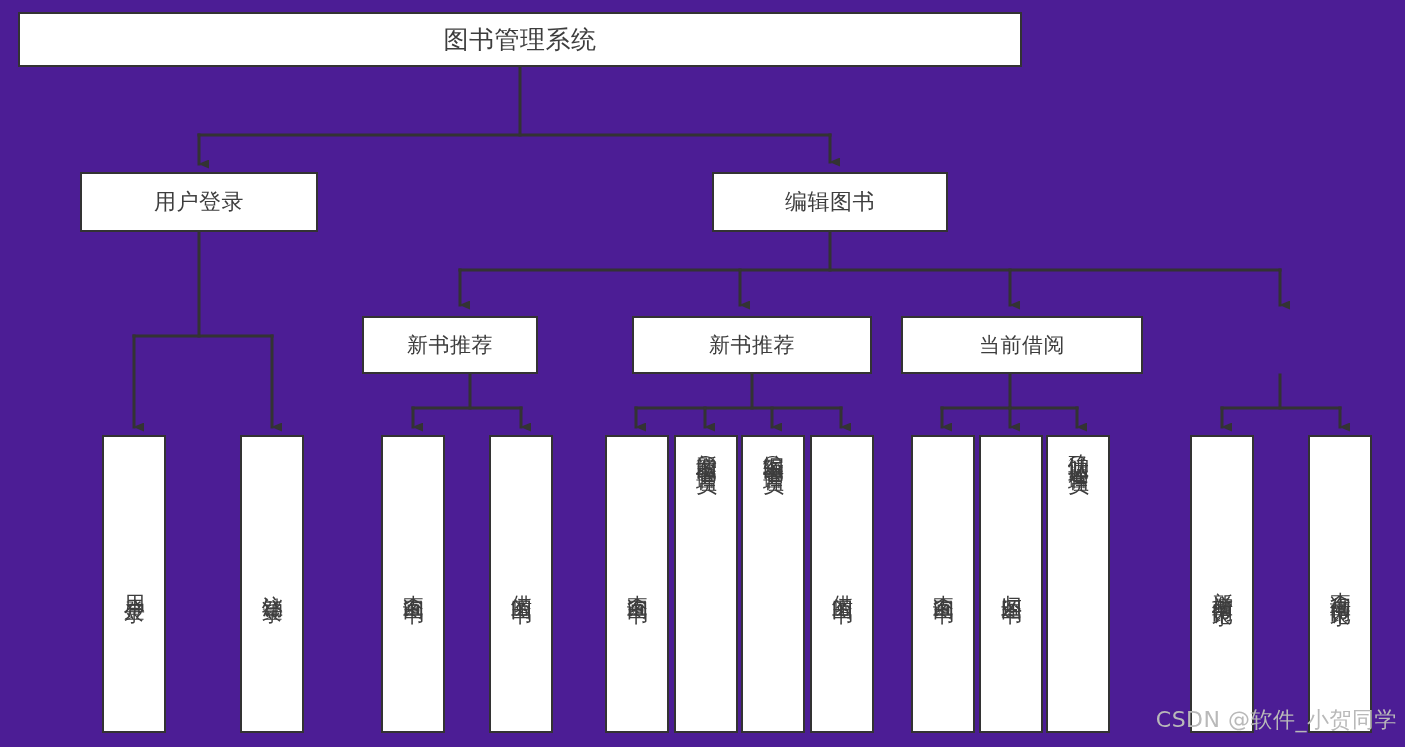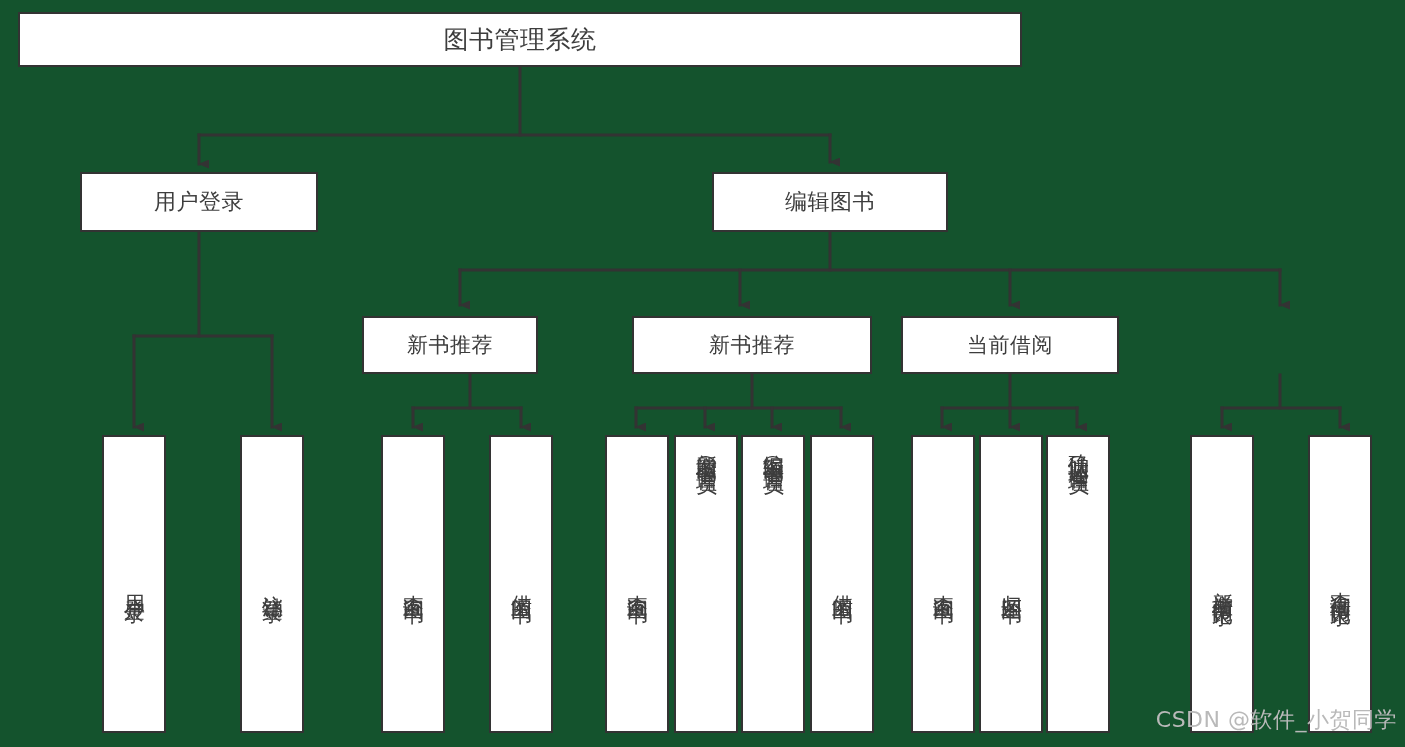--- a/index.html
+++ b/index.html
@@ -8,21 +8,21 @@
     padding: 0;
     background: #ffffff;
   }
   body {
     font-family: "DejaVu Sans", "Liberation Sans", sans-serif;
   }
   #canvas {
     position: relative;
     width: 1405px;
     height: 747px;
-    background: #14532d;
+    background: #4c1d95;
     overflow: hidden;
   }
   #diagram-svg {
     position: absolute;
     left: 0;
     top: 0;
     width: 1405px;
     height: 747px;
   }
   
@@ -156,21 +156,21 @@
   </div>
 
   <div class="node horiz lvl3" style="left:362px; top:316px; width:176px; height:58px;">
     <span class="node-label">新书推荐</span>
   </div>
 
   <div class="node horiz lvl3" style="left:632px; top:316px; width:240px; height:58px;">
     <span class="node-label">新书推荐</span>
   </div>
 
-  <div class="node horiz lvl3" style="left:901px; top:316px; width:218px; height:58px;justify-content:center;">
+  <div class="node horiz lvl3" style="left:901px; top:316px; width:242px; height:58px;justify-content:center;">
     <span class="node-label">当前借阅</span>
   </div>
 
 
   <div class="node leaf centered" style="left:102px; top:435px; width:64px; height:298px;">
     <span class="node-label">用户登录</span>
   </div>
 
   <div class="node leaf centered" style="left:240px; top:435px; width:64px; height:298px;">
     <span class="node-label">注销登录</span>

